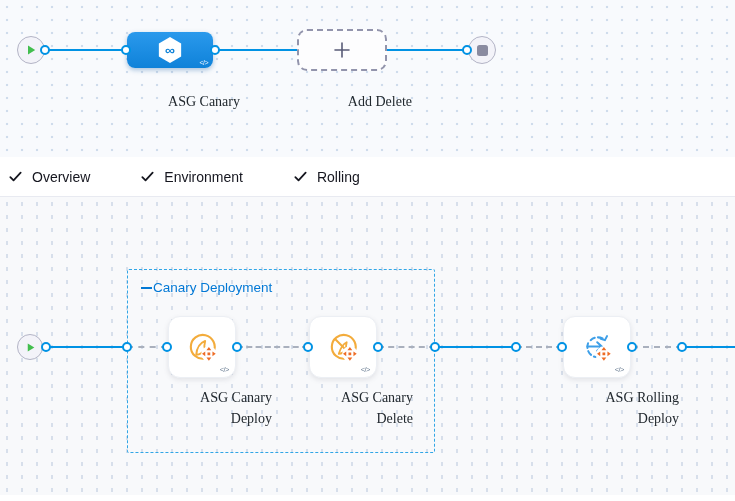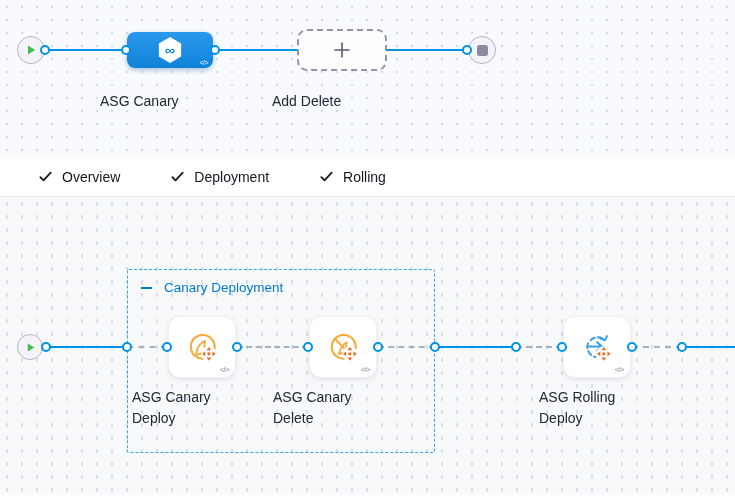--- a/index.html
+++ b/index.html
@@ -18,21 +18,21 @@
     background-color:#f8f9fb;
     background-image:radial-gradient(ellipse 1px 2.4px at 7px 7px, #d7dfeb 95%, transparent);
     background-size:15px 13px;
   }
   .bottom-strip { position:absolute; left:0; bottom:0; width:735px; height:6px; background:#fff; }
 
   
   .tabbar {
     position:absolute; left:0; top:157px; width:735px; height:40px;
     background:#fff; border-bottom:1px solid #e8eaf1;
-    display:flex; align-items:stretch; padding-left:38px; gap:50px;
+    display:flex; align-items:stretch; padding-left:8px; gap:50px;
   }
   .tab { position:relative; display:flex; align-items:center; gap:9px;
          font-size:14px; color:#15161f; cursor:pointer; }
   .tab .ck { display:flex; align-items:center; }
   .tab.active { font-weight:bold; }
   .tab.active::after {
     content:""; position:absolute; left:-13px; right:-15px; bottom:0;
     height:3px; border-radius:3px 3px 0 0; background:#0278d5;
   }
 
@@ -40,21 +40,21 @@
   .hline { position:absolute; height:2px; background:#0092e4; }
   .dline { position:absolute; height:0; border-top:2px dashed #a9b0bd; }
   .port {
     position:absolute; width:10px; height:10px; border-radius:50%;
     background:#fff; border:2px solid #0092e4; z-index:5;
   }
   .endpoint {
     position:absolute; border-radius:50%; background:#f3f3f9;
     border:1px solid #b3b4c6; display:flex; align-items:center; justify-content:center; z-index:4;
   }
-  .node-label { position:absolute; text-align:left; font-size:14px; color:#22292f; line-height:21px; white-space:pre-line; }
+  .node-label { position:absolute; text-align:right; font-size:14px; color:#22292f; line-height:21px; white-space:pre-line;font-family:Liberation Serif, serif; }
 
   
   .stage-node {
     position:absolute; left:127px; top:32px; width:86px; height:36px;
     border-radius:8px; background:linear-gradient(180deg,#2a99ec,#0f82d9);
     box-shadow:0 2px 5px rgba(13,90,160,.35);
     display:flex; align-items:center; justify-content:center; z-index:4; cursor:pointer;
   }
   .stage-node .code { position:absolute; right:5px; bottom:2px; color:#eaf5ff; font-size:7px; letter-spacing:-.5px; }
   .add-stage {
@@ -62,21 +62,21 @@
     border:2px dashed #9294ac; border-radius:10px; background:#fdfdfe;
     display:flex; align-items:center; justify-content:center; z-index:4; cursor:pointer;
   }
   .stop-square { width:11px; height:11px; border-radius:2.5px; background:#8a8ba0; }
 
   
   .group {
     position:absolute; border:1px dashed #31a6e6; border-radius:2px; z-index:2;
   }
   .group-label {
-    position:absolute; left:13px; top:10px; display:flex; align-items:center; gap:12px;
+    position:absolute; left:13px; top:10px; display:flex; align-items:center; gap:1px;
     color:#0278d5; font-size:13.5px; cursor:pointer; white-space:nowrap;
   }
   .group-label .dash { width:11px; height:2px; background:#0278d5; display:inline-block; }
   .card {
     position:absolute; width:68px; height:62px; border-radius:12px; background:#fff;
     border:1px solid #eceff4; box-shadow:0 2px 5px rgba(96,97,112,.14);
     display:flex; align-items:center; justify-content:center; z-index:4; cursor:pointer;
   }
   .card .code { position:absolute; right:6px; bottom:3px; color:#6e8096; font-size:7.5px; letter-spacing:-.5px; }
 </style>
@@ -136,21 +136,21 @@
           </svg>
         </span>
       <span>Overview</span>
     </div>
     <div class="tab">
       <span class="ck">
           <svg width="15" height="15" viewBox="0 0 16 16">
             <path d="M2.5 8.7l3.4 3.4 7.6-8.2" fill="none" stroke="#15161f" stroke-width="1.9" stroke-linecap="round" stroke-linejoin="round"></path>
           </svg>
         </span>
-      <span>Deployment</span>
+      <span>Environment</span>
     </div>
     <div class="tab">
       <span class="ck">
           <svg width="15" height="15" viewBox="0 0 16 16">
             <path d="M2.5 8.7l3.4 3.4 7.6-8.2" fill="none" stroke="#15161f" stroke-width="1.9" stroke-linecap="round" stroke-linejoin="round"></path>
           </svg>
         </span>
       <span>Rolling</span>
     </div>
   </div>

